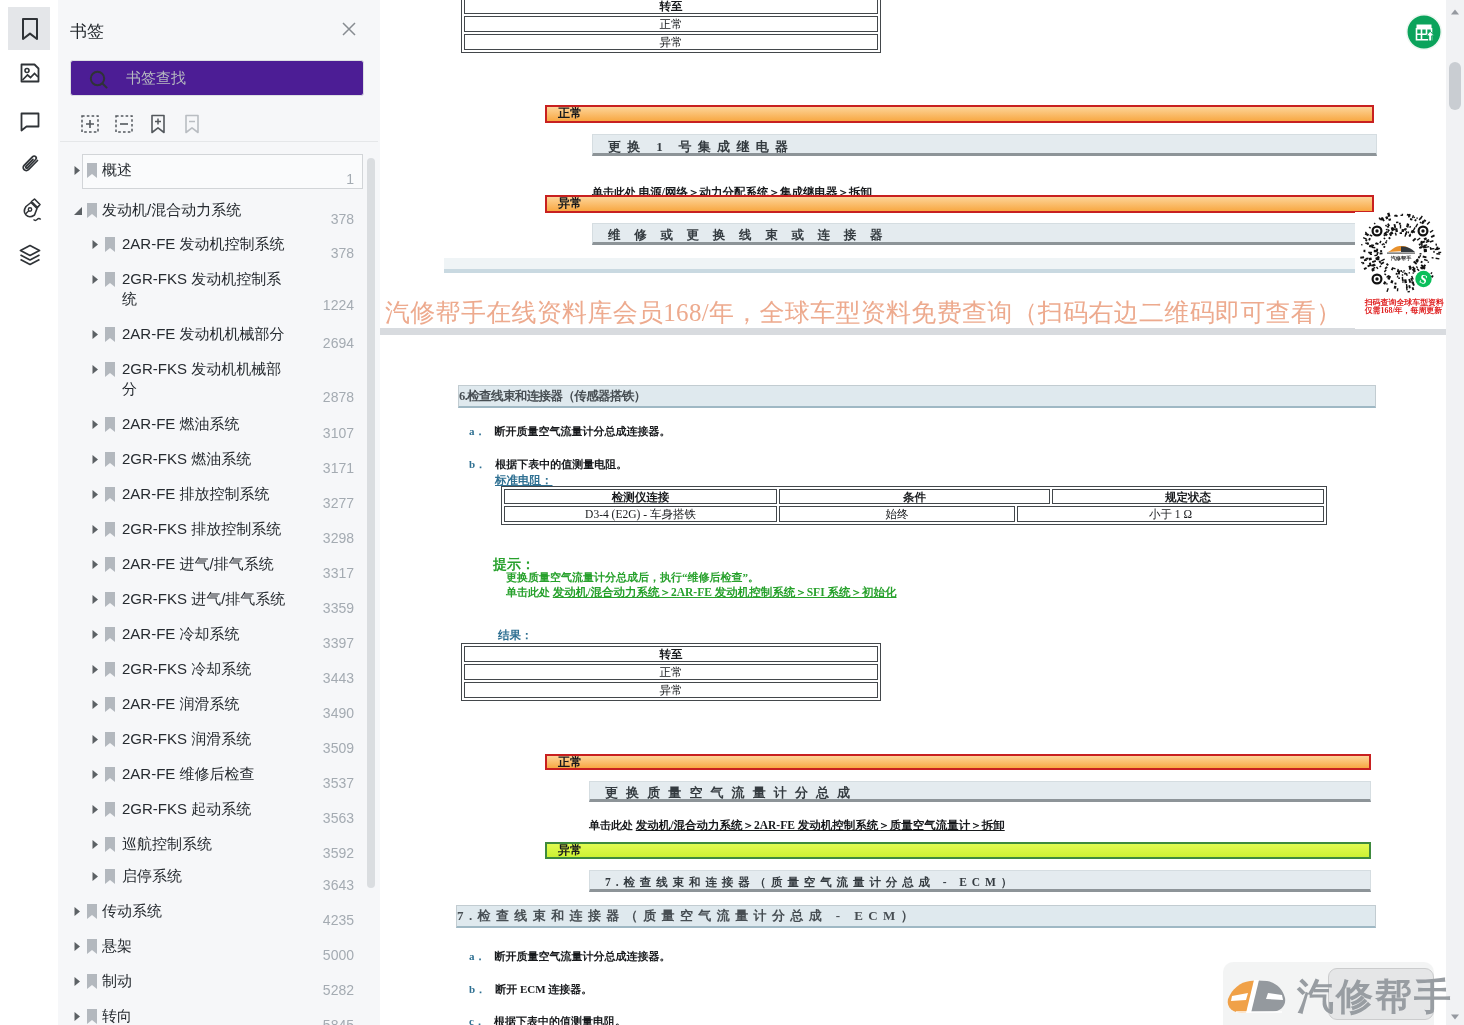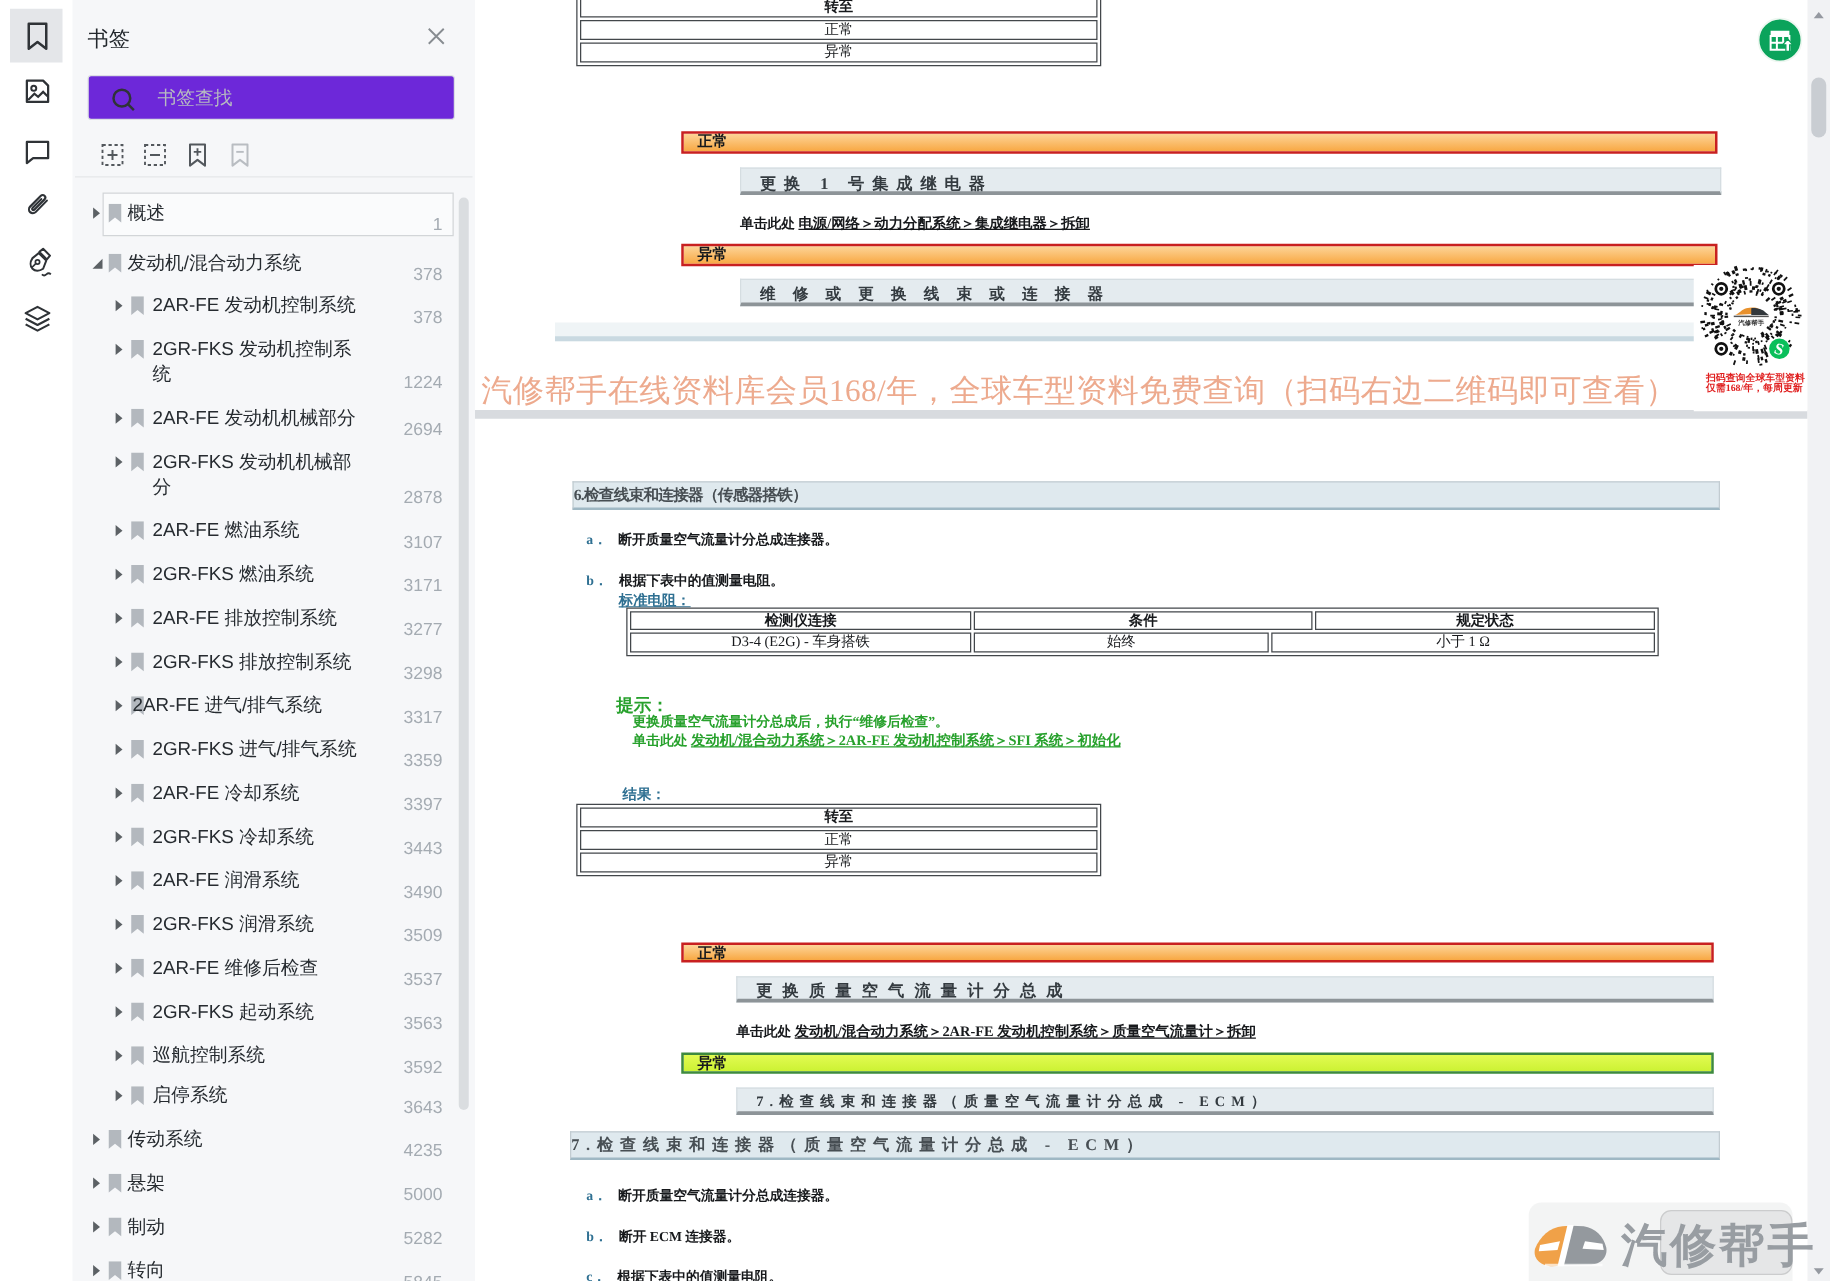--- a/index.html
+++ b/index.html
@@ -2,21 +2,21 @@
 <html lang="zh"><head><meta charset="utf-8">
 <style>
 *{margin:0;padding:0;box-sizing:border-box;}
 html,body{width:1464px;height:1025px;overflow:hidden;background:#fff;}
 body{position:relative;font-family:"Liberation Sans",sans-serif;}
 .abs{position:absolute;}
 
 #rail{position:absolute;left:0;top:0;width:58px;height:1025px;background:#fff;}
 #panel{position:absolute;left:58px;top:0;width:322px;height:1025px;background:#f6f7f9;}
 .ptitle{position:absolute;left:12px;top:20px;font-size:17px;color:#23282d;}
-.srch{position:absolute;left:12px;top:60px;width:294px;height:36px;background:#6d28d9;border:1px solid #dcdfe3;border-radius:3px;}
+.srch{position:absolute;left:12px;top:60px;width:294px;height:36px;background:#4c1d95;border:1px solid #dcdfe3;border-radius:3px;}
 .srch span{position:absolute;left:55px;top:8px;font-size:15px;color:#b7bbc0;}
 .sep{position:absolute;left:2px;top:141px;width:318px;height:1px;background:#e5e7e9;}
 .trow{position:absolute;font-size:15px;color:#262b30;white-space:nowrap;}
 .tnum{position:absolute;font-size:14px;color:#a4abb2;text-align:right;width:60px;}
 .selbox{position:absolute;left:82px;top:154px;width:281px;height:35px;border:1px solid #d2d5d8;background:#fafbfc;}
 
 #viewer{position:absolute;left:380px;top:0;width:1066px;height:1025px;background:#fff;}
 .dtable{position:absolute;border:1px solid #43474b;background:#fff;padding:2px;}
 .dtr{border:1px solid #43474b;text-align:center;font-size:11.5px;height:14px;line-height:13px;margin-bottom:2px;font-weight:bold;color:#17191c;font-family:"Liberation Serif",serif;}
 .dtr:last-child{margin-bottom:0;}
@@ -173,21 +173,21 @@
       <path d="M1 0h10v15l-5-4-5 4z" fill="#b3b8be"></path>
     </svg>
 <div class="trow" style="left:64px;top:520px">2GR-FKS 排放控制系统</div>
 <div class="tnum" style="left:236px;top:530px">3298</div>
 <svg class="abs" style="left:33px;top:559px" width="8" height="11" viewBox="0 0 8 11">
       <path d="M1.5 1l5.5 4.5-5.5 4.5z" fill="#5c6165"></path>
     </svg>
 <svg class="abs" style="left:46px;top:557px" width="12" height="16" viewBox="0 0 12 16">
       <path d="M1 0h10v15l-5-4-5 4z" fill="#b3b8be"></path>
     </svg>
-<div class="trow" style="left:48px;top:555px">2AR-FE 进气/排气系统</div>
+<div class="trow" style="left:64px;top:555px">2AR-FE 进气/排气系统</div>
 <div class="tnum" style="left:236px;top:565px">3317</div>
 <svg class="abs" style="left:33px;top:594px" width="8" height="11" viewBox="0 0 8 11">
       <path d="M1.5 1l5.5 4.5-5.5 4.5z" fill="#5c6165"></path>
     </svg>
 <svg class="abs" style="left:46px;top:592px" width="12" height="16" viewBox="0 0 12 16">
       <path d="M1 0h10v15l-5-4-5 4z" fill="#b3b8be"></path>
     </svg>
 <div class="trow" style="left:64px;top:590px">2GR-FKS 进气/排气系统</div>
 <div class="tnum" style="left:236px;top:600px">3359</div>
 <svg class="abs" style="left:33px;top:629px" width="8" height="11" viewBox="0 0 8 11">
@@ -290,21 +290,21 @@
 </div>
 
 <div id="viewer"></div>
 <div class="dtable" style="left:461px;top:-5px;width:420px">
     <div class="dtr" style="height:16px;line-height:15px">转至</div>
     <div class="dtr" style="height:16px;line-height:15px;font-weight:normal">正常</div>
     <div class="dtr" style="height:16px;line-height:15px;font-weight:normal">异常</div>
   </div>
 <div class="obar" style="left:545px;top:105px;width:829px;">正常</div>
 <div class="lbar" style="left:592px;top:134px;width:785px;letter-spacing:6.3px;">更换 1 号集成继电器</div>
-<div class="dline" style="left:592px;top:171px">单击此处 <span class="lnk">电源/网络＞动力分配系统＞集成继电器＞拆卸</span></div>
+<div class="dline" style="left:592px;top:185px">单击此处 <span class="lnk">电源/网络＞动力分配系统＞集成继电器＞拆卸</span></div>
 <div class="obar" style="left:545px;top:195px;width:829px;">异常</div>
 <div class="lbar" style="left:592px;top:223px;width:785px;letter-spacing:13.7px;font-size:12.5px;">维修或更换线束或连接器</div>
 <div style="position:absolute;left:444px;top:258px;width:996px;height:15px;background:#eff4f6;border-bottom:4px solid #c9d9e1;"></div>
 <div style="position:absolute;left:385px;top:296px;width:1060px;font-family:'Liberation Serif',serif;font-size:25px;color:#edaa8e;font-weight:300;white-space:nowrap;letter-spacing:0.3px;">汽修帮手在线资料库会员168/年，全球车型资料免费查询（扫码右边二维码即可查看）</div>
 <div style="position:absolute;left:380px;top:328px;width:1066px;height:7px;background:#d8dbdf;"></div>
 <div class="hbar" style="left:458px;top:385px;width:918px;">6.检查线束和连接器（传感器搭铁）</div>
 <div class="dline" style="left:469px;top:424px"><span class="mk">a．</span><span style="margin-left:9px">断开质量空气流量计分总成连接器。</span></div>
 <div class="dline" style="left:469px;top:457px"><span class="mk">b．</span><span style="margin-left:9px">根据下表中的值测量电阻。</span></div>
 <div class="dline teal" style="left:495px;top:473px;font-size:11.5px;text-decoration:underline;">标准电阻：</div>
 <div class="dtable" style="left:501px;top:486px;width:826px;">

